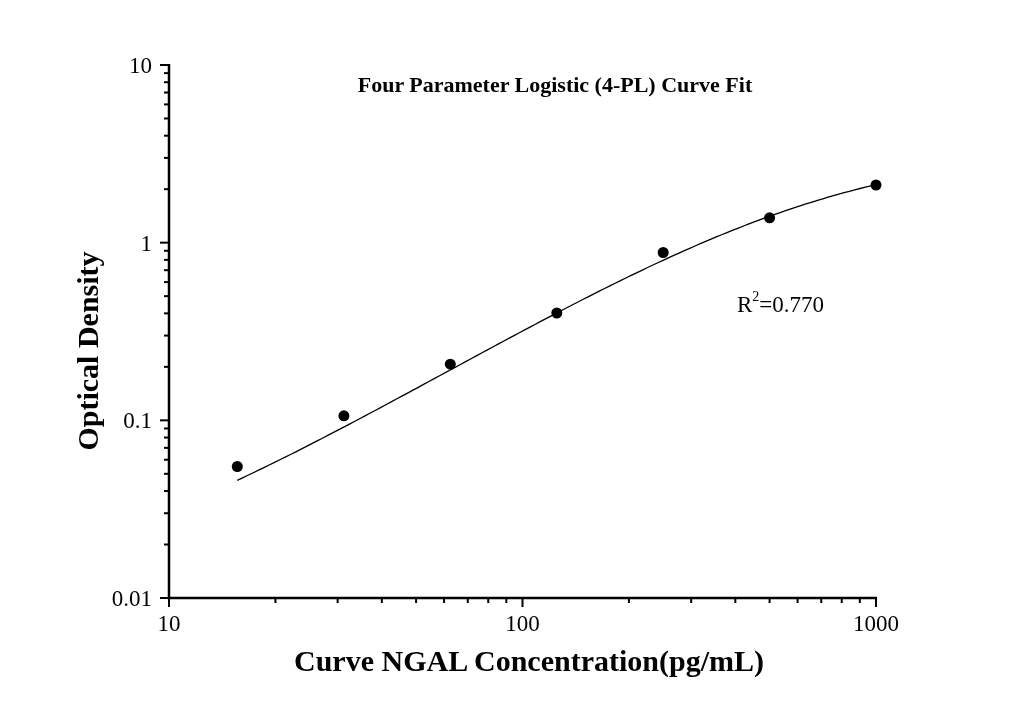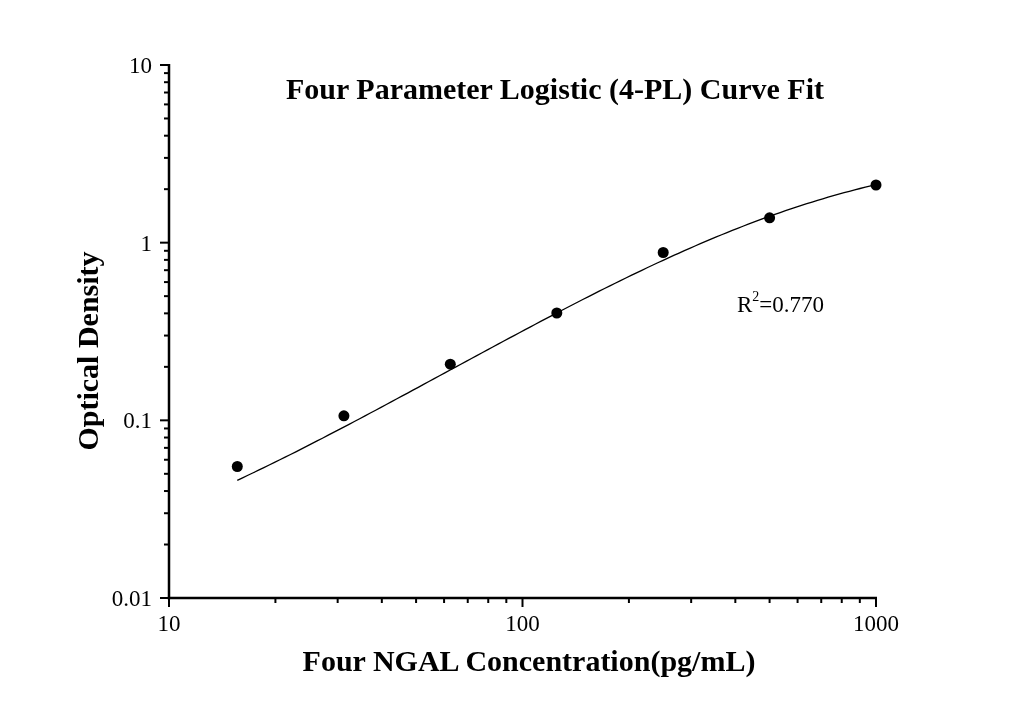--- a/index.html
+++ b/index.html
@@ -14,21 +14,21 @@
     background: #ffffff;
     overflow: hidden;
     font-family: "Liberation Serif", serif;
     color: #000000;
   }
   .chart-title {
     position: absolute;
     left: 555px;
     top: 72px;
     transform: translateX(-50%);
-    font-size: 30px;
+    font-size: 22px;
     font-weight: bold;
     white-space: nowrap;
   }
   .y-label {
     position: absolute;
     left: 88px;
     top: 351px;
     transform: translate(-50%, -50%) rotate(-90deg);
     font-size: 30px;
     font-weight: bold;
@@ -133,15 +133,15 @@
       <circle cx="237.3" cy="466.5" r="5.5" fill="#000000"></circle>
       <circle cx="343.9" cy="415.8" r="5.5" fill="#000000"></circle>
       <circle cx="450.3" cy="364.2" r="5.5" fill="#000000"></circle>
       <circle cx="556.8" cy="313.0" r="5.5" fill="#000000"></circle>
       <circle cx="663.2" cy="252.5" r="5.5" fill="#000000"></circle>
       <circle cx="769.6" cy="217.8" r="5.5" fill="#000000"></circle>
       <circle cx="876.0" cy="185.0" r="5.5" fill="#000000"></circle>
     </svg>
   <div class="chart-title">Four Parameter Logistic (4-PL) Curve Fit</div>
   <div class="y-label">Optical Density</div>
-  <div class="x-label">Four NGAL Concentration(pg/mL)</div>
+  <div class="x-label">Curve NGAL Concentration(pg/mL)</div>
   <div class="annotation"><span>R</span><sup>2</sup><span>=0.770</span></div>
 </div>
 
 </body></html>

